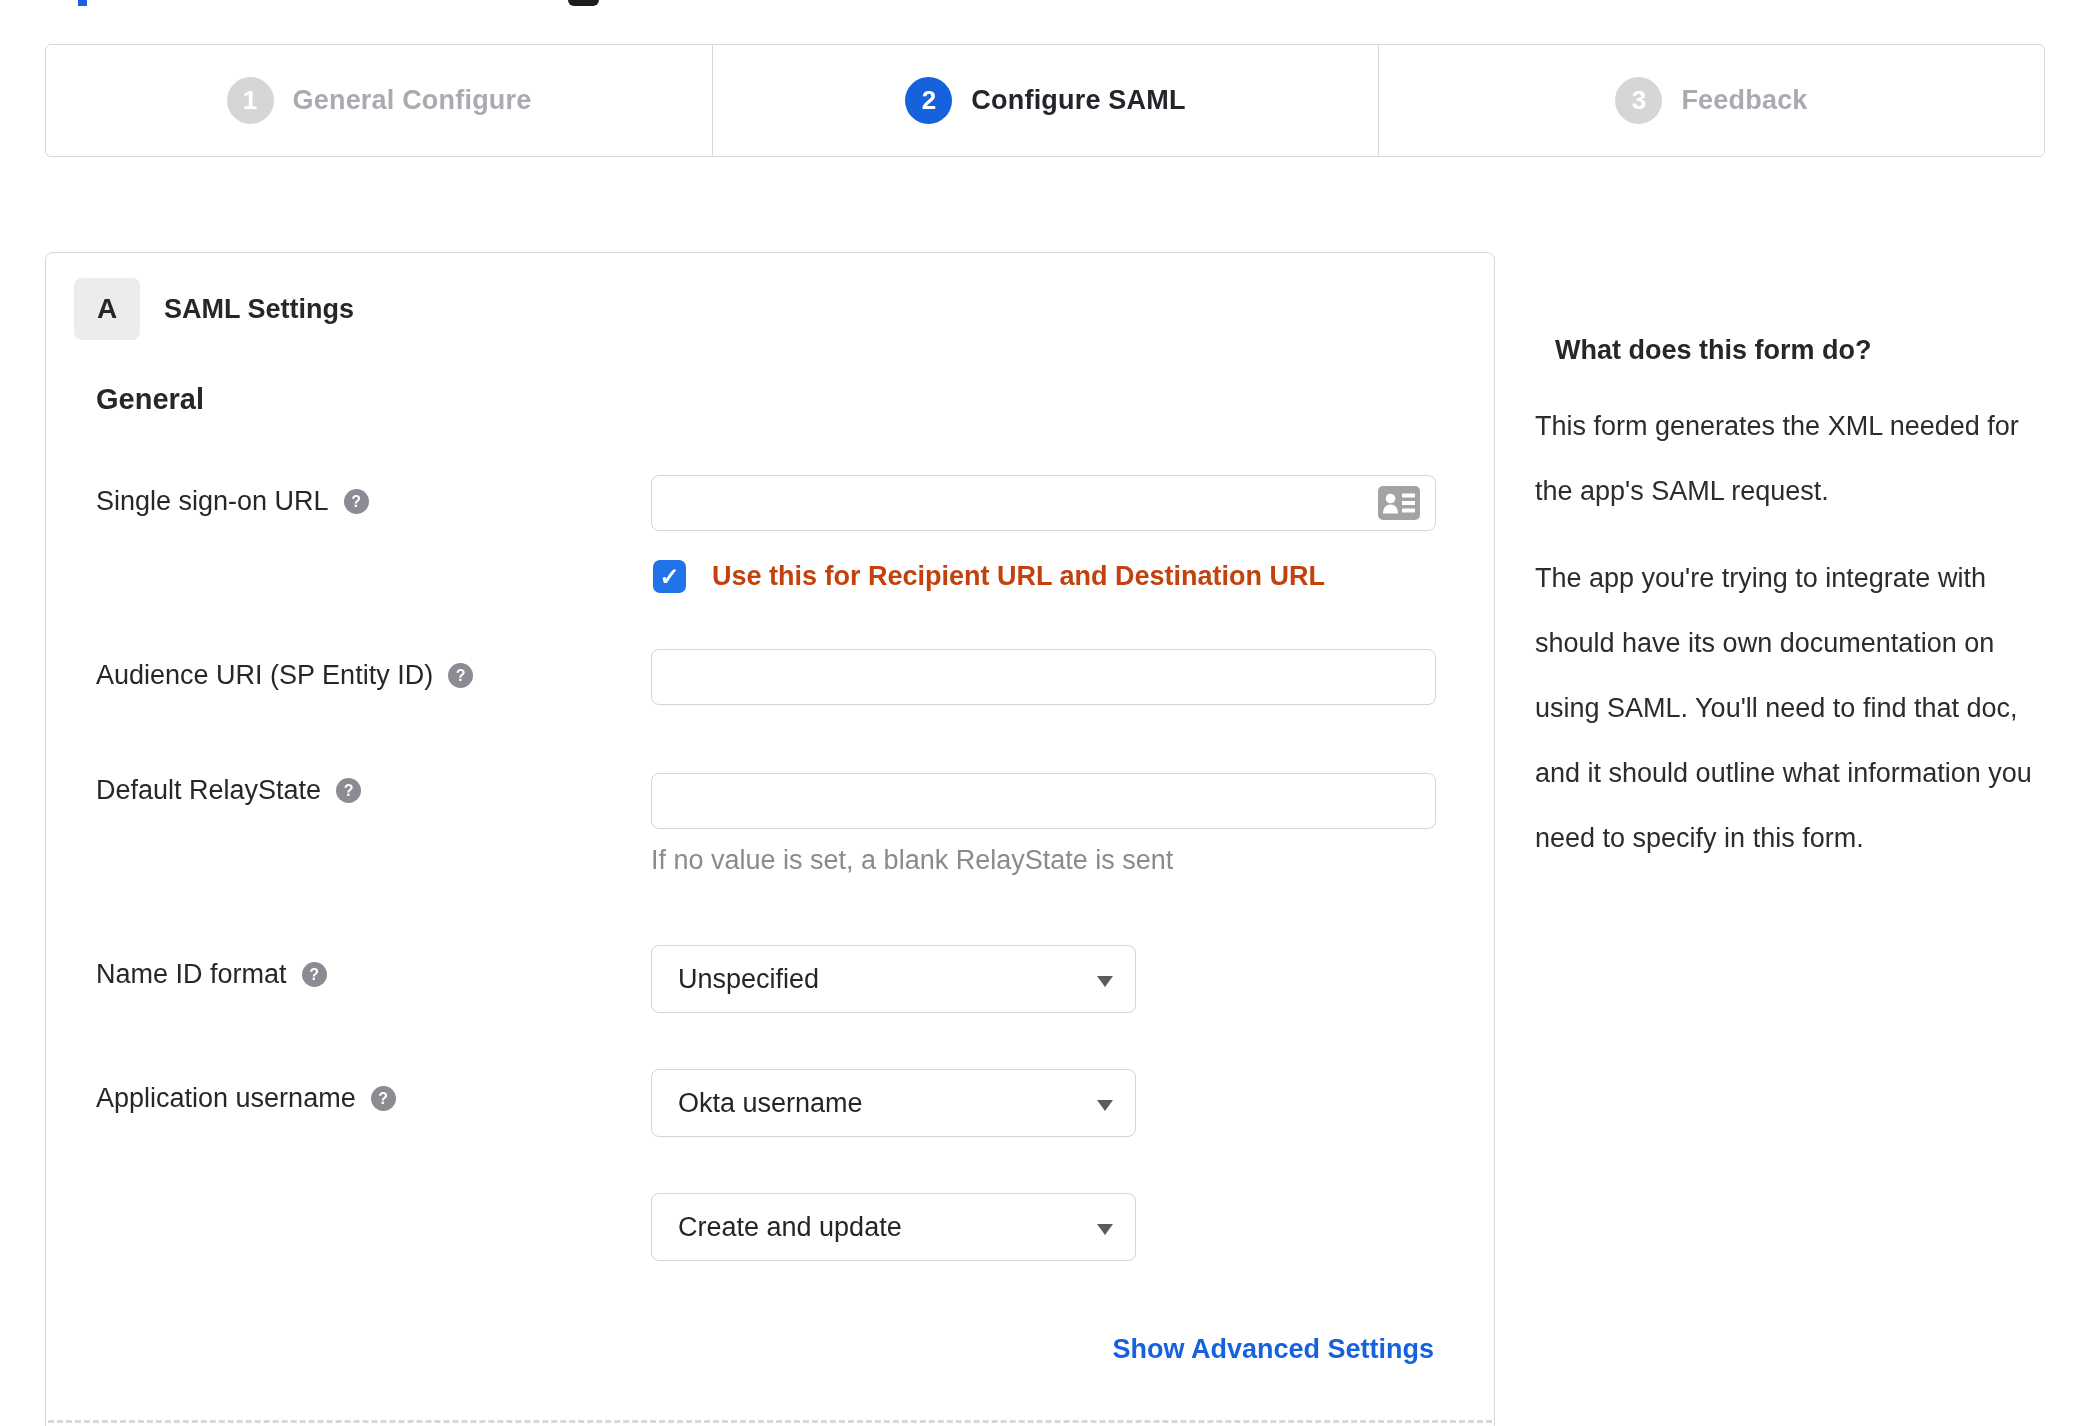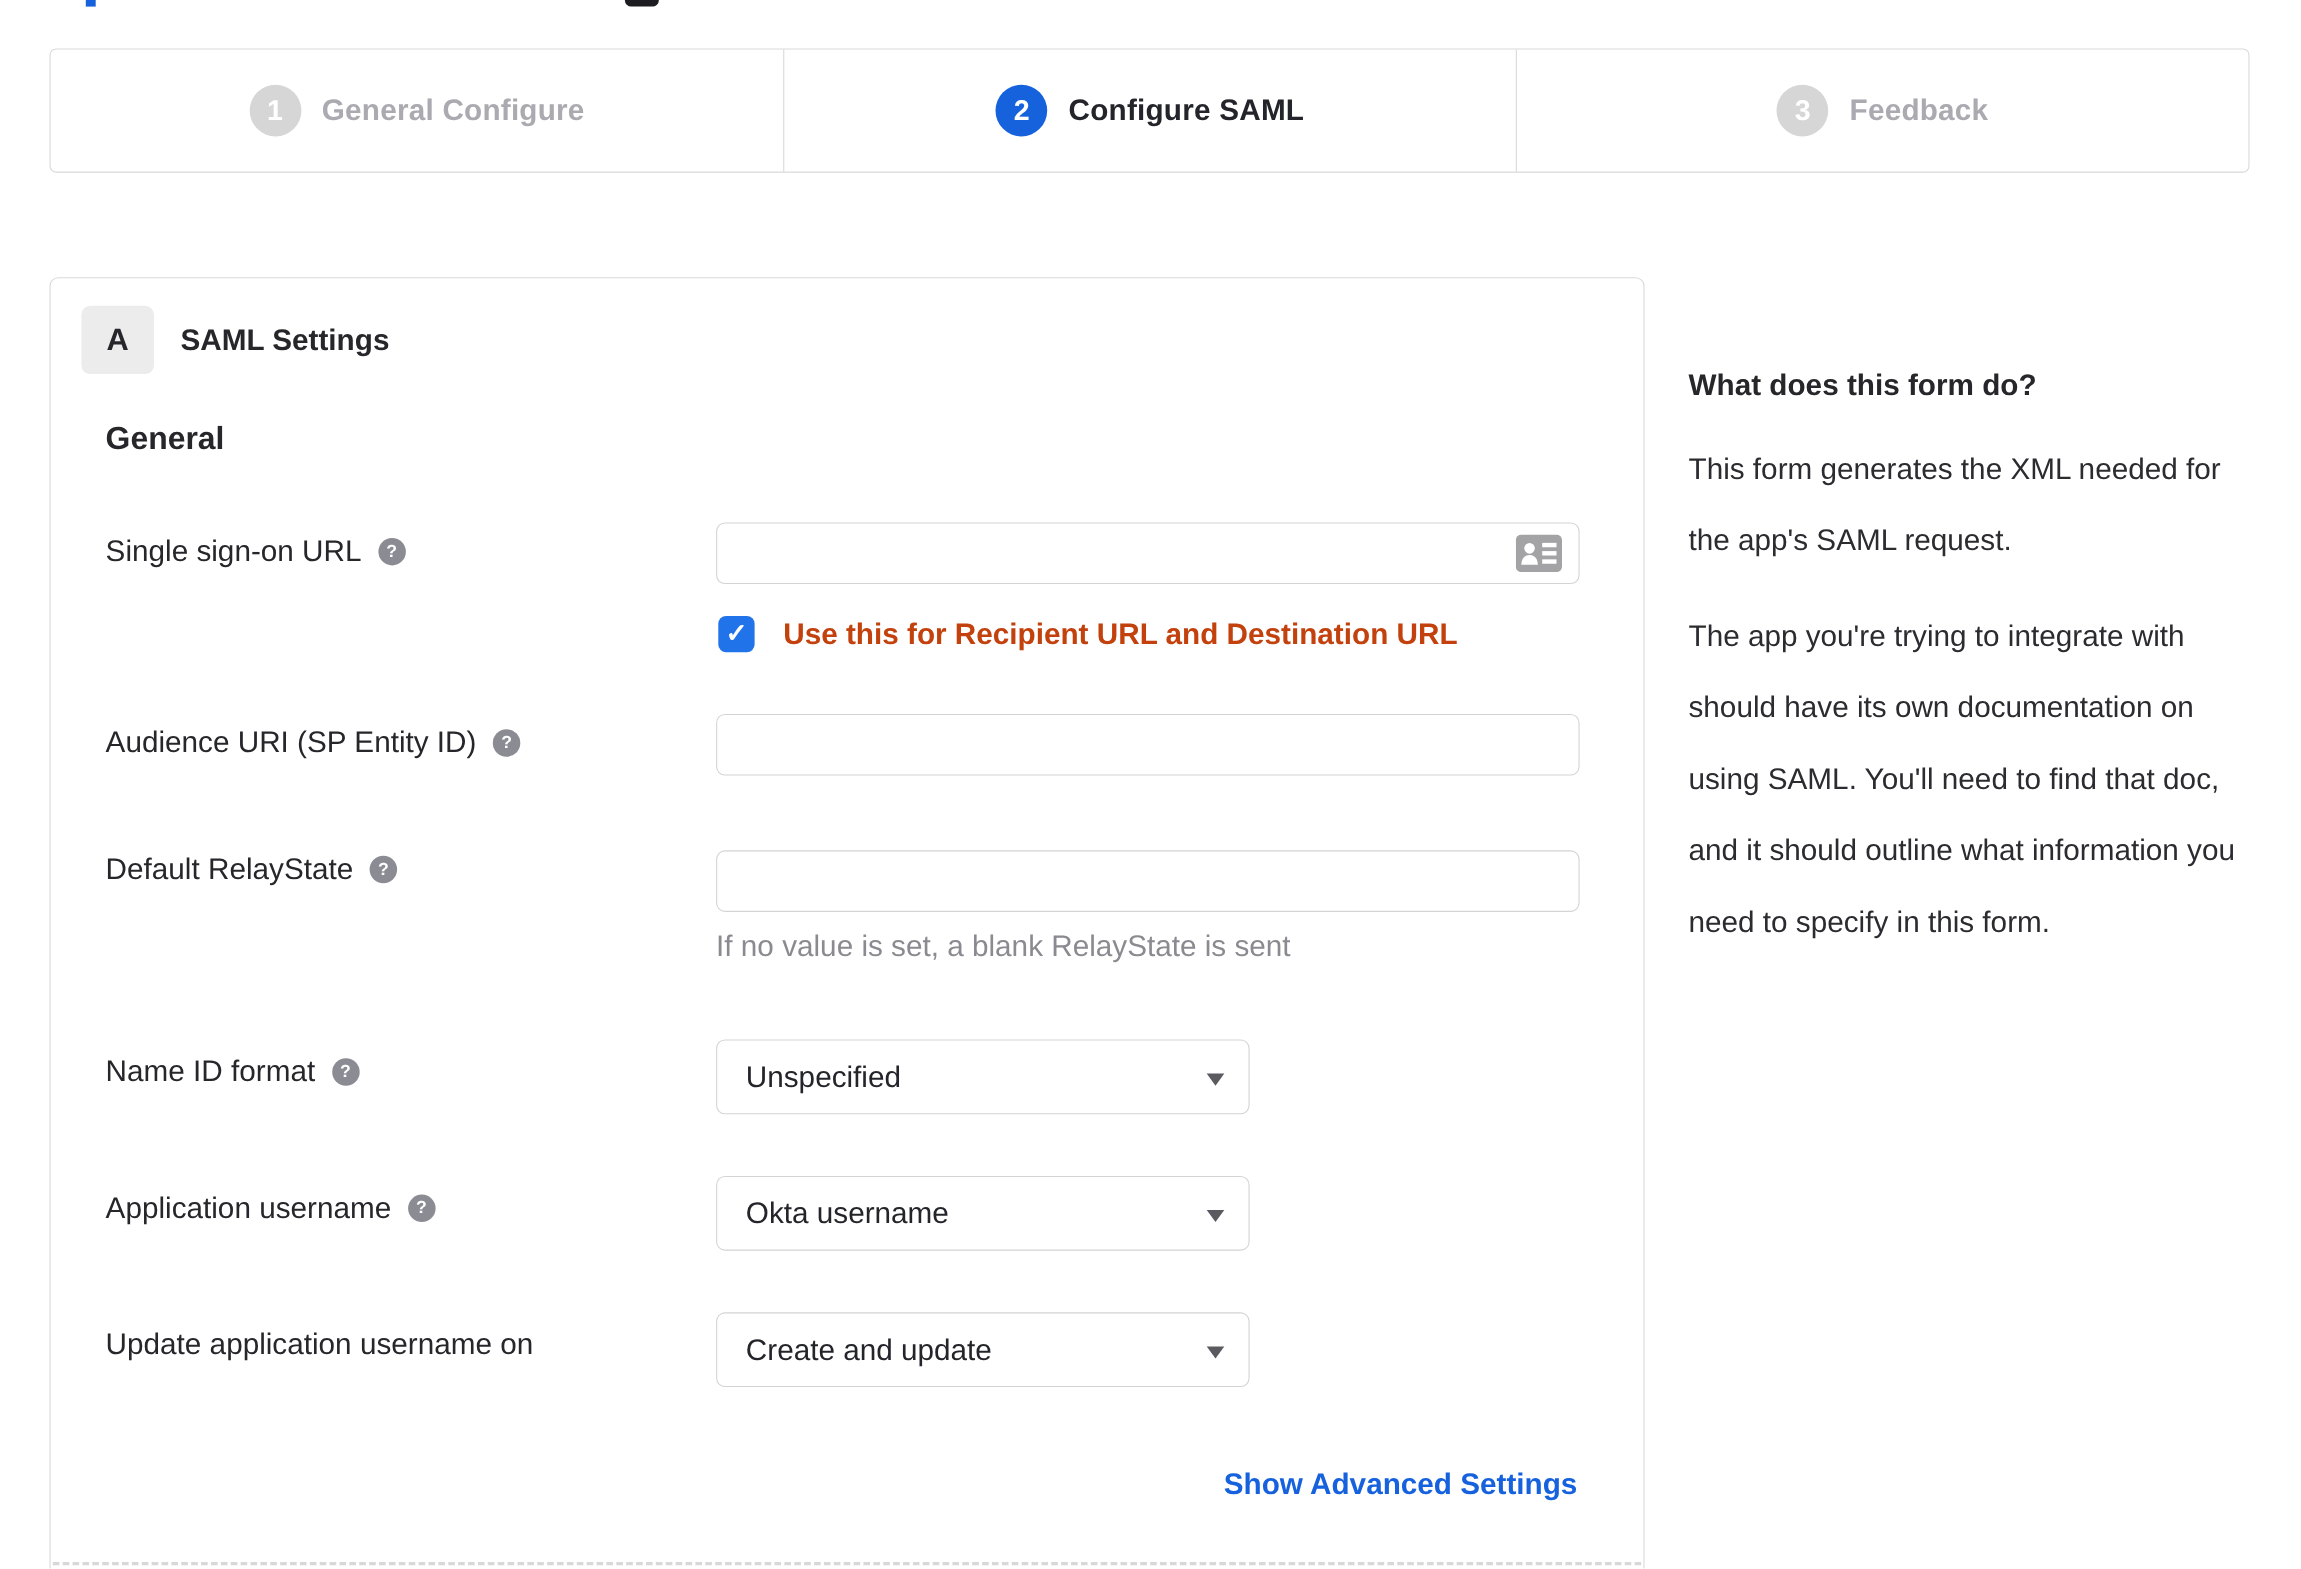--- a/index.html
+++ b/index.html
@@ -80,21 +80,21 @@
     position:absolute; right:60px; top:1081px; font-size:27px; font-weight:bold; color:#1661de;
     text-decoration:none; cursor:pointer;
   }
   .dashed-divider {
     position:absolute; left:2px; top:1167px; width:1444px; height:0;
     border-top:3px dashed #d8d8d8;
   }
 
   
   .help-sidebar { position:absolute; left:1535px; top:328px; width:518px; }
-  .help-q { font-size:27px; font-weight:bold; color:#26262b; line-height:44px; }
+  .help-q { font-size:27px; font-weight:bold; color:#26262b; line-height:44px;margin-left:20px; }
   .help-a { font-size:27px; color:#2b2b30; line-height:65px; margin-top:22px; }
   .help-q2 { margin-top:44px; }
 </style>
 </head>
 <body>
 
 <div class="remnant-blue"></div>
 <div class="remnant-dark"></div>
 
 <div class="stepper">
@@ -165,23 +165,20 @@
 
   <div class="field-label" style="top:830px;">
     <span>Application username</span>
     <span class="help-icon">?</span>
   </div>
   <div class="select" style="top:816px;">
     <span class="select-value">Okta username</span>
     <span class="select-caret"></span>
   </div>
 
-  <div class="field-label" style="top:954px;">
-    <span>Update application username on</span>
-  </div>
   <div class="select" style="top:940px;">
     <span class="select-value">Create and update</span>
     <span class="select-caret"></span>
   </div>
 
   <a class="advanced-link">Show Advanced Settings</a>
   <div class="dashed-divider"></div>
 </div>
 
 <div class="help-sidebar">

